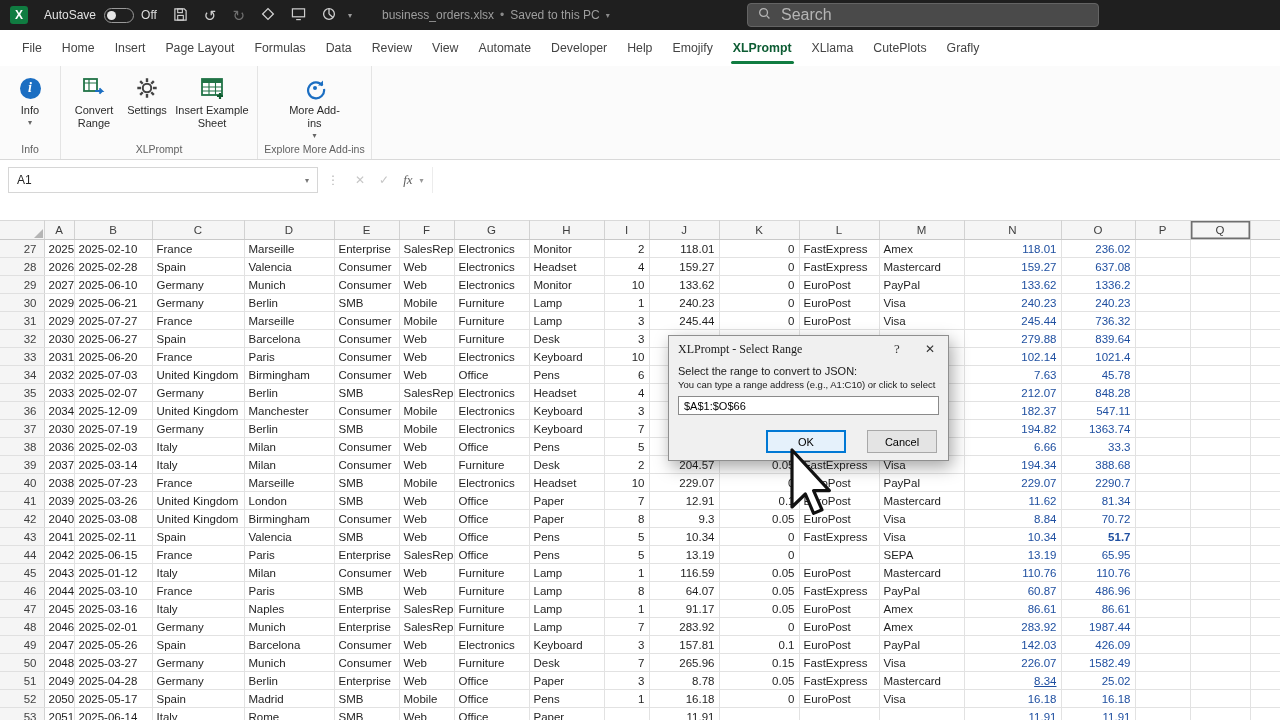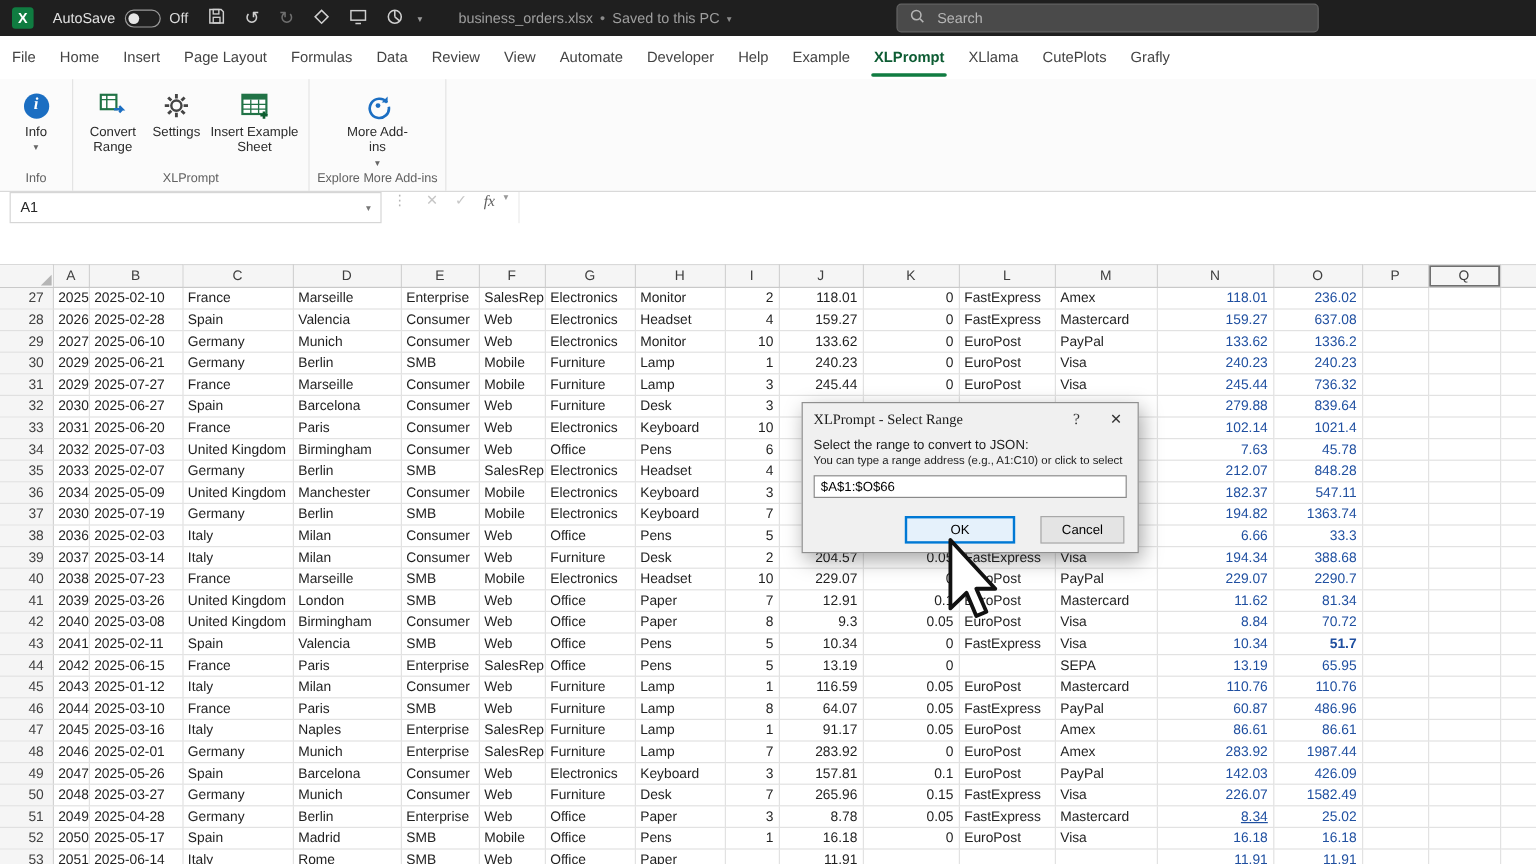--- a/index.html
+++ b/index.html
@@ -38,28 +38,28 @@
   .filename-group{position:absolute;left:382px;top:0;height:30px;display:flex;align-items:center;color:#9e9e9e;font-size:12px;gap:6px;}
   .dot-sep::before{content:"\2022";color:#8a8a8a;}
   .file-chev{font-size:8px;color:#8a8a8a;}
   .searchbox{
     position:absolute;left:747px;top:3px;width:352px;height:24px;
     background:#4a4a4a;border:1px solid #646464;border-radius:4px;
     display:flex;align-items:center;padding-left:10px;gap:8px;
   }
   .searchbox input{
     background:transparent;border:none;outline:none;color:#c3c3c3;
-    font-size:12px;font-family:"Liberation Sans",sans-serif;width:280px;
+    font-size:16px;font-family:"Liberation Sans",sans-serif;width:280px;
   }
   .searchbox input::placeholder{color:#b5b5b5;}
 
   
   .tabs{
     position:absolute;top:30px;left:0;width:1280px;height:36px;background:#fff;
-    display:flex;align-items:stretch;padding-left:0;
+    display:flex;align-items:stretch;padding-left:12px;
   }
   .tab{
     padding:0 10px;display:flex;align-items:center;font-size:12.3px;color:#444;
     position:relative;cursor:default;white-space:nowrap;
   }
   .tab.active{color:#0d5c33;font-weight:bold;}
   .tab.active::after{
     content:"";position:absolute;left:8px;right:8px;bottom:2px;height:3px;
     border-radius:2px;background:var(--accent);
   }
@@ -76,21 +76,21 @@
   .rbtn .rlabel{font-size:11px;color:#2b2b2b;text-align:center;line-height:1.18;}
   .rbtn .bchev{font-size:8px;color:#666;line-height:5px;}
   .icon-box{height:26px;display:flex;align-items:center;justify-content:center;}
   .info-circle{width:21px;height:21px;border-radius:50%;background:#1b6ec2;color:#fff;
     font-family:"Liberation Serif",serif;font-style:italic;font-weight:bold;font-size:14px;
     display:flex;align-items:center;justify-content:center;}
 
   
   .formulabar{
     position:absolute;top:160px;left:0;width:1280px;height:40px;background:#fff;
-    display:flex;align-items:flex-start;padding-left:8px;
+    display:flex;align-items:center;padding-left:8px;
   }
   .namebox{
     width:310px;height:26px;border:1px solid #d6d6d6;display:flex;align-items:center;
     font-size:12px;color:#262626;padding:0 8px;background:#fff;
   }
   .namebox .nval{flex:1;}
   .namebox .nchev{font-size:8px;color:#777;}
   .fb-dots{margin:0 9px;color:#b5b5b5;font-size:12px;}
   .fb-dots::before{content:"\22EE";}
   .fb-x,.fb-check{color:#c6c6c6;font-size:12px;margin:0 7px;}
@@ -147,21 +147,21 @@
   .dlg-line2{margin:0 9px;font-size:9.5px;}
   .dlg-input{
     display:block;margin:6px 9px 0;width:calc(100% - 18px);height:19px;
     border:1px solid #8a8a8a;background:#fff;font-size:11px;padding:0 5px;
     font-family:"Liberation Sans",sans-serif;outline:none;
   }
   .dlg-btnrow{position:absolute;right:11px;bottom:7px;display:flex;gap:21px;}
   .dlg-btnrow button{
     height:23px;font-size:11px;font-family:"Liberation Sans",sans-serif;cursor:default;
   }
-  .btn-ok{width:92px;background:var(--ok-fill);border:2px solid var(--focus-blue);}
+  .btn-ok{width:80px;background:var(--ok-fill);border:2px solid var(--focus-blue);}
   .btn-cancel{width:70px;background:#e4e4e4;border:1px solid #a8a8a8;}
 
   
   .cursor{position:absolute;left:789px;top:447px;z-index:20;}
 </style>
 </head>
 <body>
 
 <div class="titlebar">
   <div class="xl-logo">X</div>
@@ -221,21 +221,21 @@
     <div class="tab">Home</div>
     <div class="tab">Insert</div>
     <div class="tab">Page Layout</div>
     <div class="tab">Formulas</div>
     <div class="tab">Data</div>
     <div class="tab">Review</div>
     <div class="tab">View</div>
     <div class="tab">Automate</div>
     <div class="tab">Developer</div>
     <div class="tab">Help</div>
-    <div class="tab">Example</div>
+    <div class="tab">Emojify</div>
     <div class="tab active">XLPrompt</div>
     <div class="tab">XLlama</div>
     <div class="tab">CutePlots</div>
     <div class="tab">Grafly</div>
   </div>
 
 <div class="ribbon">
   <div class="rgroup">
     <div class="rbuttons">
       <div class="rbtn" style="width:50px">
@@ -551,21 +551,21 @@
         <td class="txt"></td>
         <td class="num" style="color: rgb(31, 79, 160);">212.07</td>
         <td class="num" style="color: rgb(31, 79, 160);">848.28</td>
         <td class="txt"></td>
         <td class="txt"></td>
         <td class="txt"></td>
       </tr>
       <tr>
         <th>36</th>
         <td class="num">2034</td>
-        <td class="txt">2025-05-09</td>
+        <td class="txt">2025-12-09</td>
         <td class="txt">United Kingdom</td>
         <td class="txt">Manchester</td>
         <td class="txt">Consumer</td>
         <td class="txt">Mobile</td>
         <td class="txt">Electronics</td>
         <td class="txt">Keyboard</td>
         <td class="num">3</td>
         <td class="num"></td>
         <td class="num"></td>
         <td class="txt"></td>

